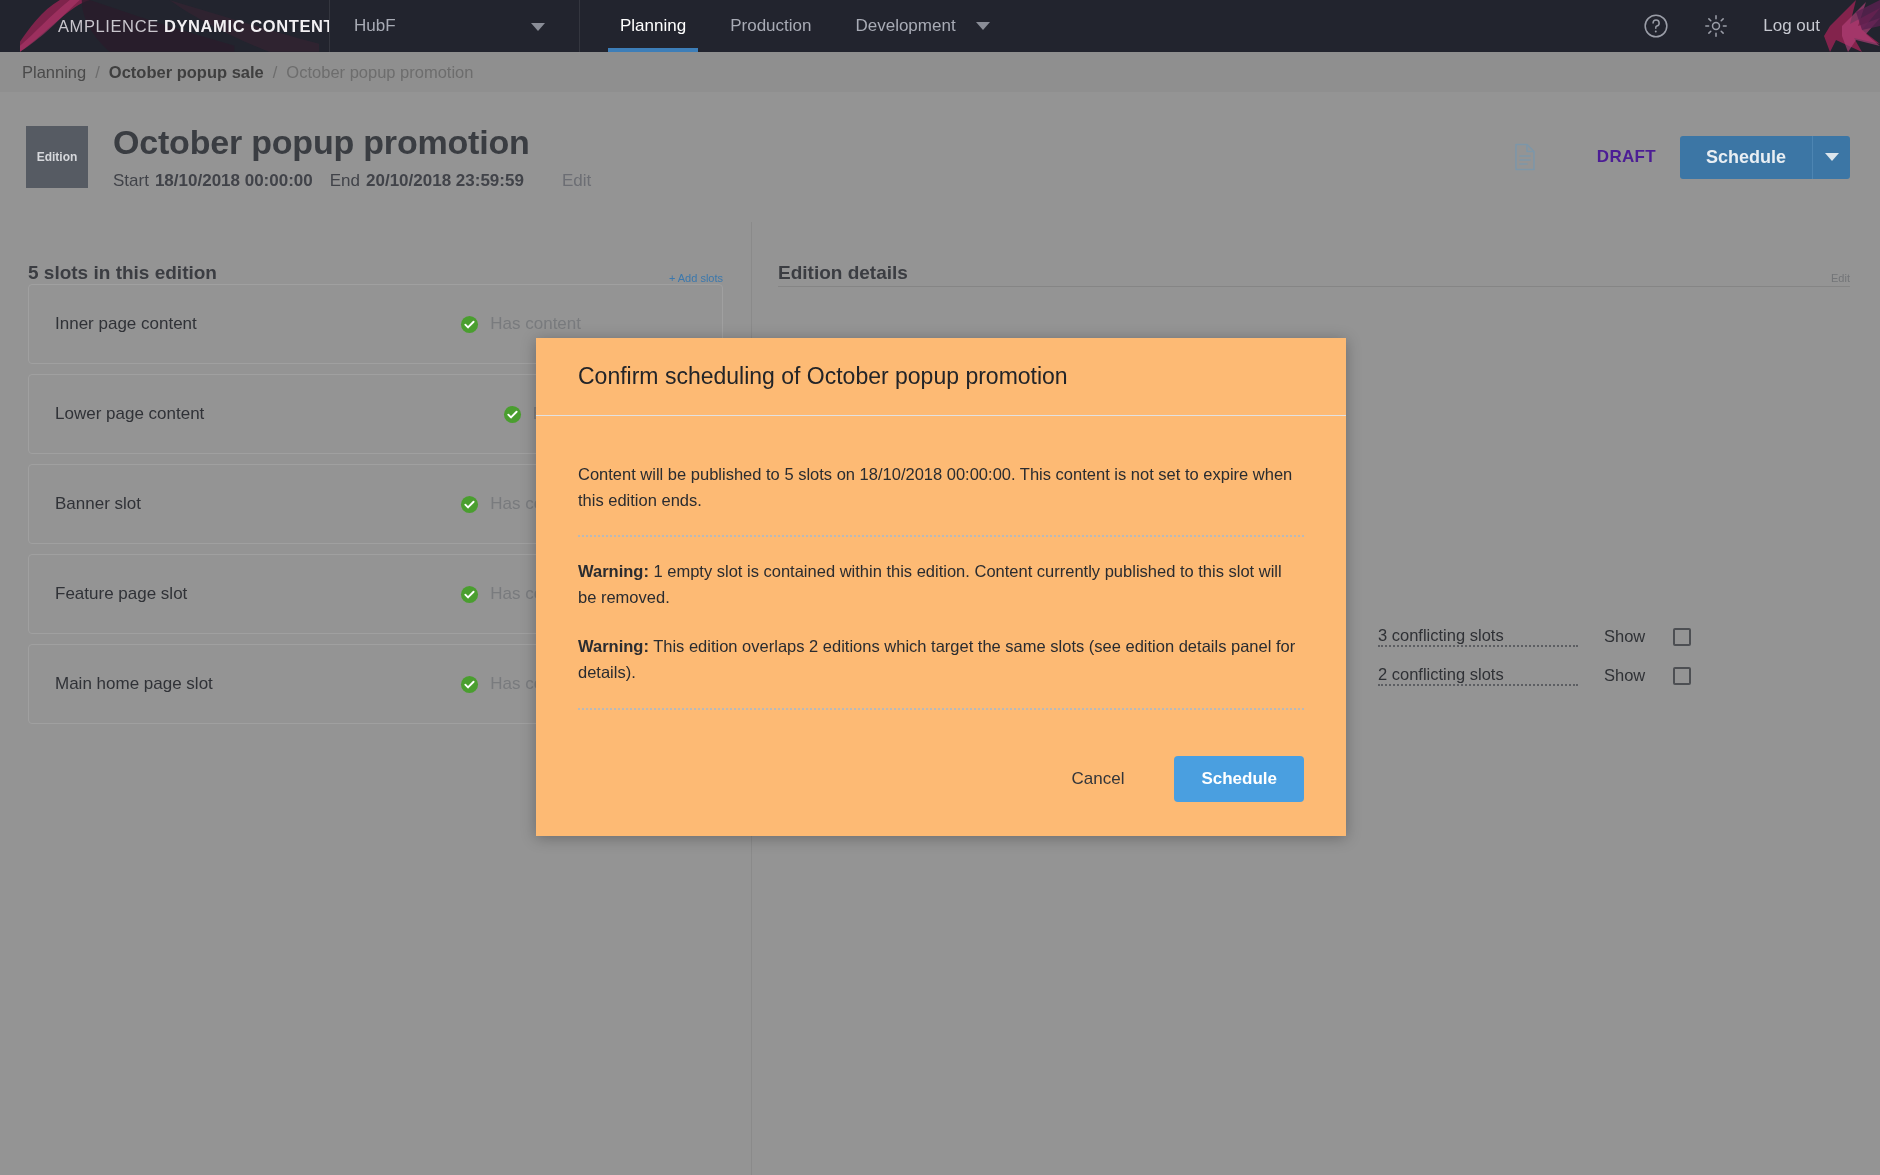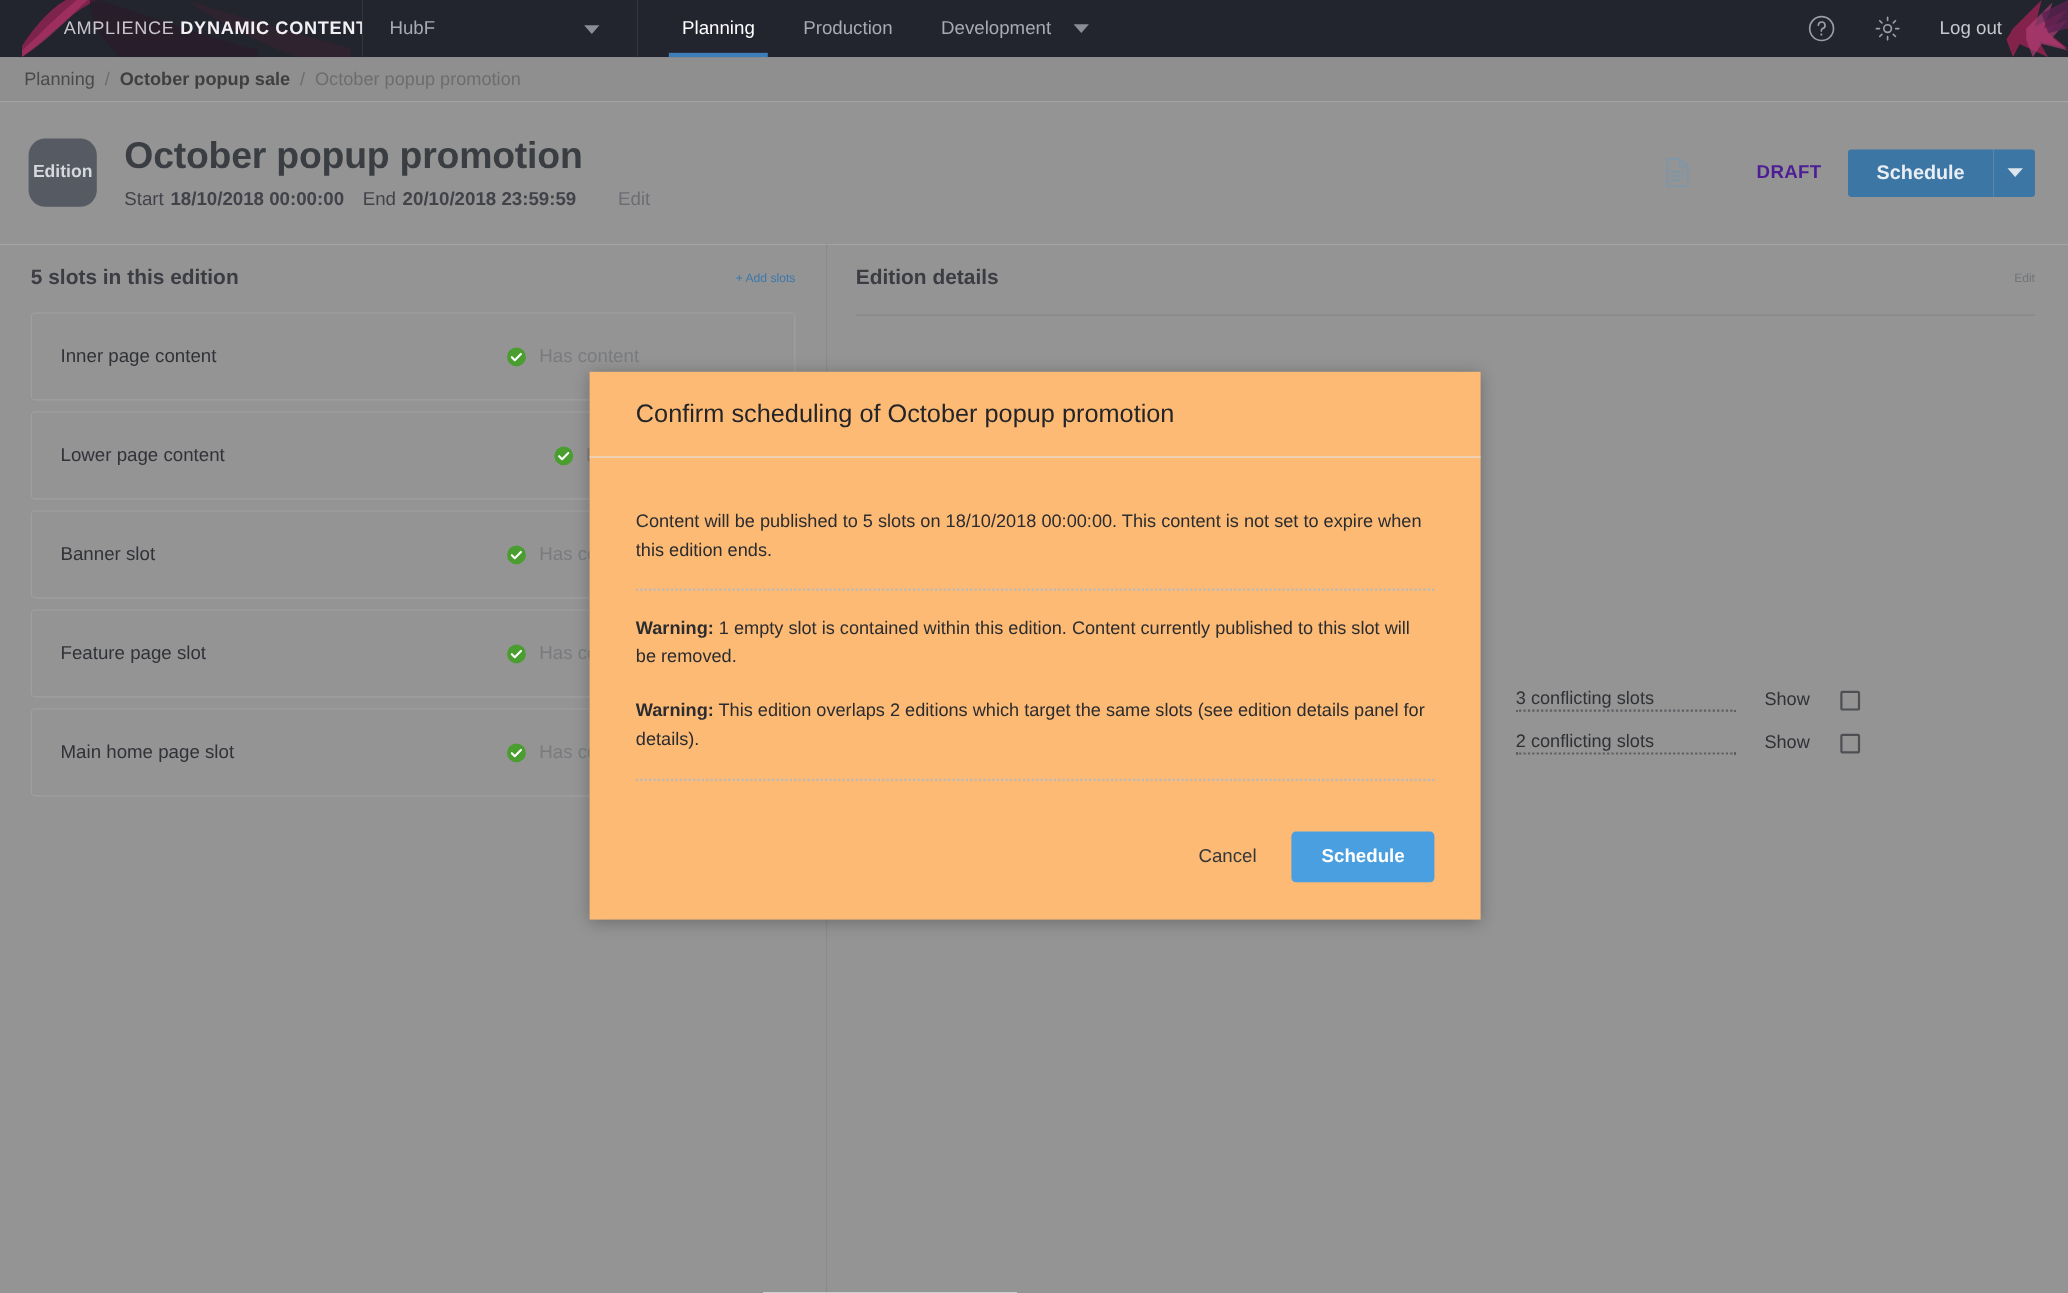--- a/index.html
+++ b/index.html
@@ -71,21 +71,21 @@
   .crumb-sep { margin: 0 9px; color: #6d6d6d; }
 
   
   .pagehead {
     position: absolute; top: 92px; left: 0; width: 1880px; height: 130px;
     background: #949494; display: flex; align-items: center; padding: 0 30px 0 26px;
   }
   .ed-badge {
     width: 62px; height: 62px; background: #565b63; color: #d6d8dc;
     display: flex; align-items: center; justify-content: center;
-    font-size: 16px; font-weight: 700; flex: 0 0 62px; border-radius: 15px;
+    font-size: 12px; font-weight: 700; flex: 0 0 62px;
   }
   .head-texts { margin-left: 25px; }
   .page-title {
     font-size: 34px; font-weight: 700; color: #3a3d42; line-height: 1.15;
     letter-spacing: -0.2px;
   }
   .dates { margin-top: 8px; font-size: 17px; color: #414349; display: flex; align-items: baseline; }
   .dates .lbl { font-weight: 400; }
   .dates .val { font-weight: 700; margin-left: 6px; }
   .dates .gap { width: 17px; }
@@ -107,21 +107,21 @@
 
   
   .main {
     position: absolute; top: 222px; left: 0; width: 1880px; height: 953px;
     background: #949494; display: flex;
   }
   .leftcol { width: 752px; flex: 0 0 752px; border-right: 1px solid #8a8a8a; padding: 0 28px; }
   .rightcol { flex: 1; padding: 0 30px 0 26px; }
 
   .sec-head {
-    display: flex; align-items: center; height: 62px; justify-content: space-between;
+    display: flex; align-items: flex-end; height: 62px; justify-content: space-between;
   }
   .sec-title { font-size: 19px; font-weight: 700; color: #3b3d42; }
   .sec-link { font-size: 11px; color: #3b78ad; }
   .sec-link.muted { color: #737578; }
 
   .slot-list { display: flex; flex-direction: column; gap: 10px; }
   .slot-card {
     height: 80px; border: 1px solid #a0a0a0; border-radius: 4px;
     display: flex; align-items: center; padding: 0 26px;
   }
@@ -152,21 +152,21 @@
     height: 78px; border-bottom: 1px solid #e2e2e2; display: flex; align-items: center;
     padding: 0 42px;
   }
   .modal-title { font-size: 23px; color: #222428; }
   .modal-body { padding: 46px 42px 0 42px; flex: 1; }
   .m-para { font-size: 16.5px; line-height: 1.56; color: #2a2c30; }
   .m-dotted { border-top: 2px dotted #b9b9b9; margin: 22px 0 22px 0; }
   .m-warn { font-size: 16.5px; line-height: 1.56; color: #2a2c30; margin-bottom: 23px; }
   .m-warn b { font-weight: 700; }
   .modal-foot {
-    padding: 0 42px 34px 42px; display: flex; align-items: center; justify-content: flex-end; gap: 32px;
+    padding: 0 42px 34px 42px; display: flex; align-items: center; justify-content: flex-end; gap: 50px;
   }
   .btn-cancel { font-size: 17px; color: #34363a; background: none; border: none; }
   .btn-schedule {
     background: #4a9fe0; color: #ffffff; font-size: 17px; font-weight: 700;
     border: none; border-radius: 4px; padding: 13px 27px;
   }
 </style>
 </head>
 <body>
 

